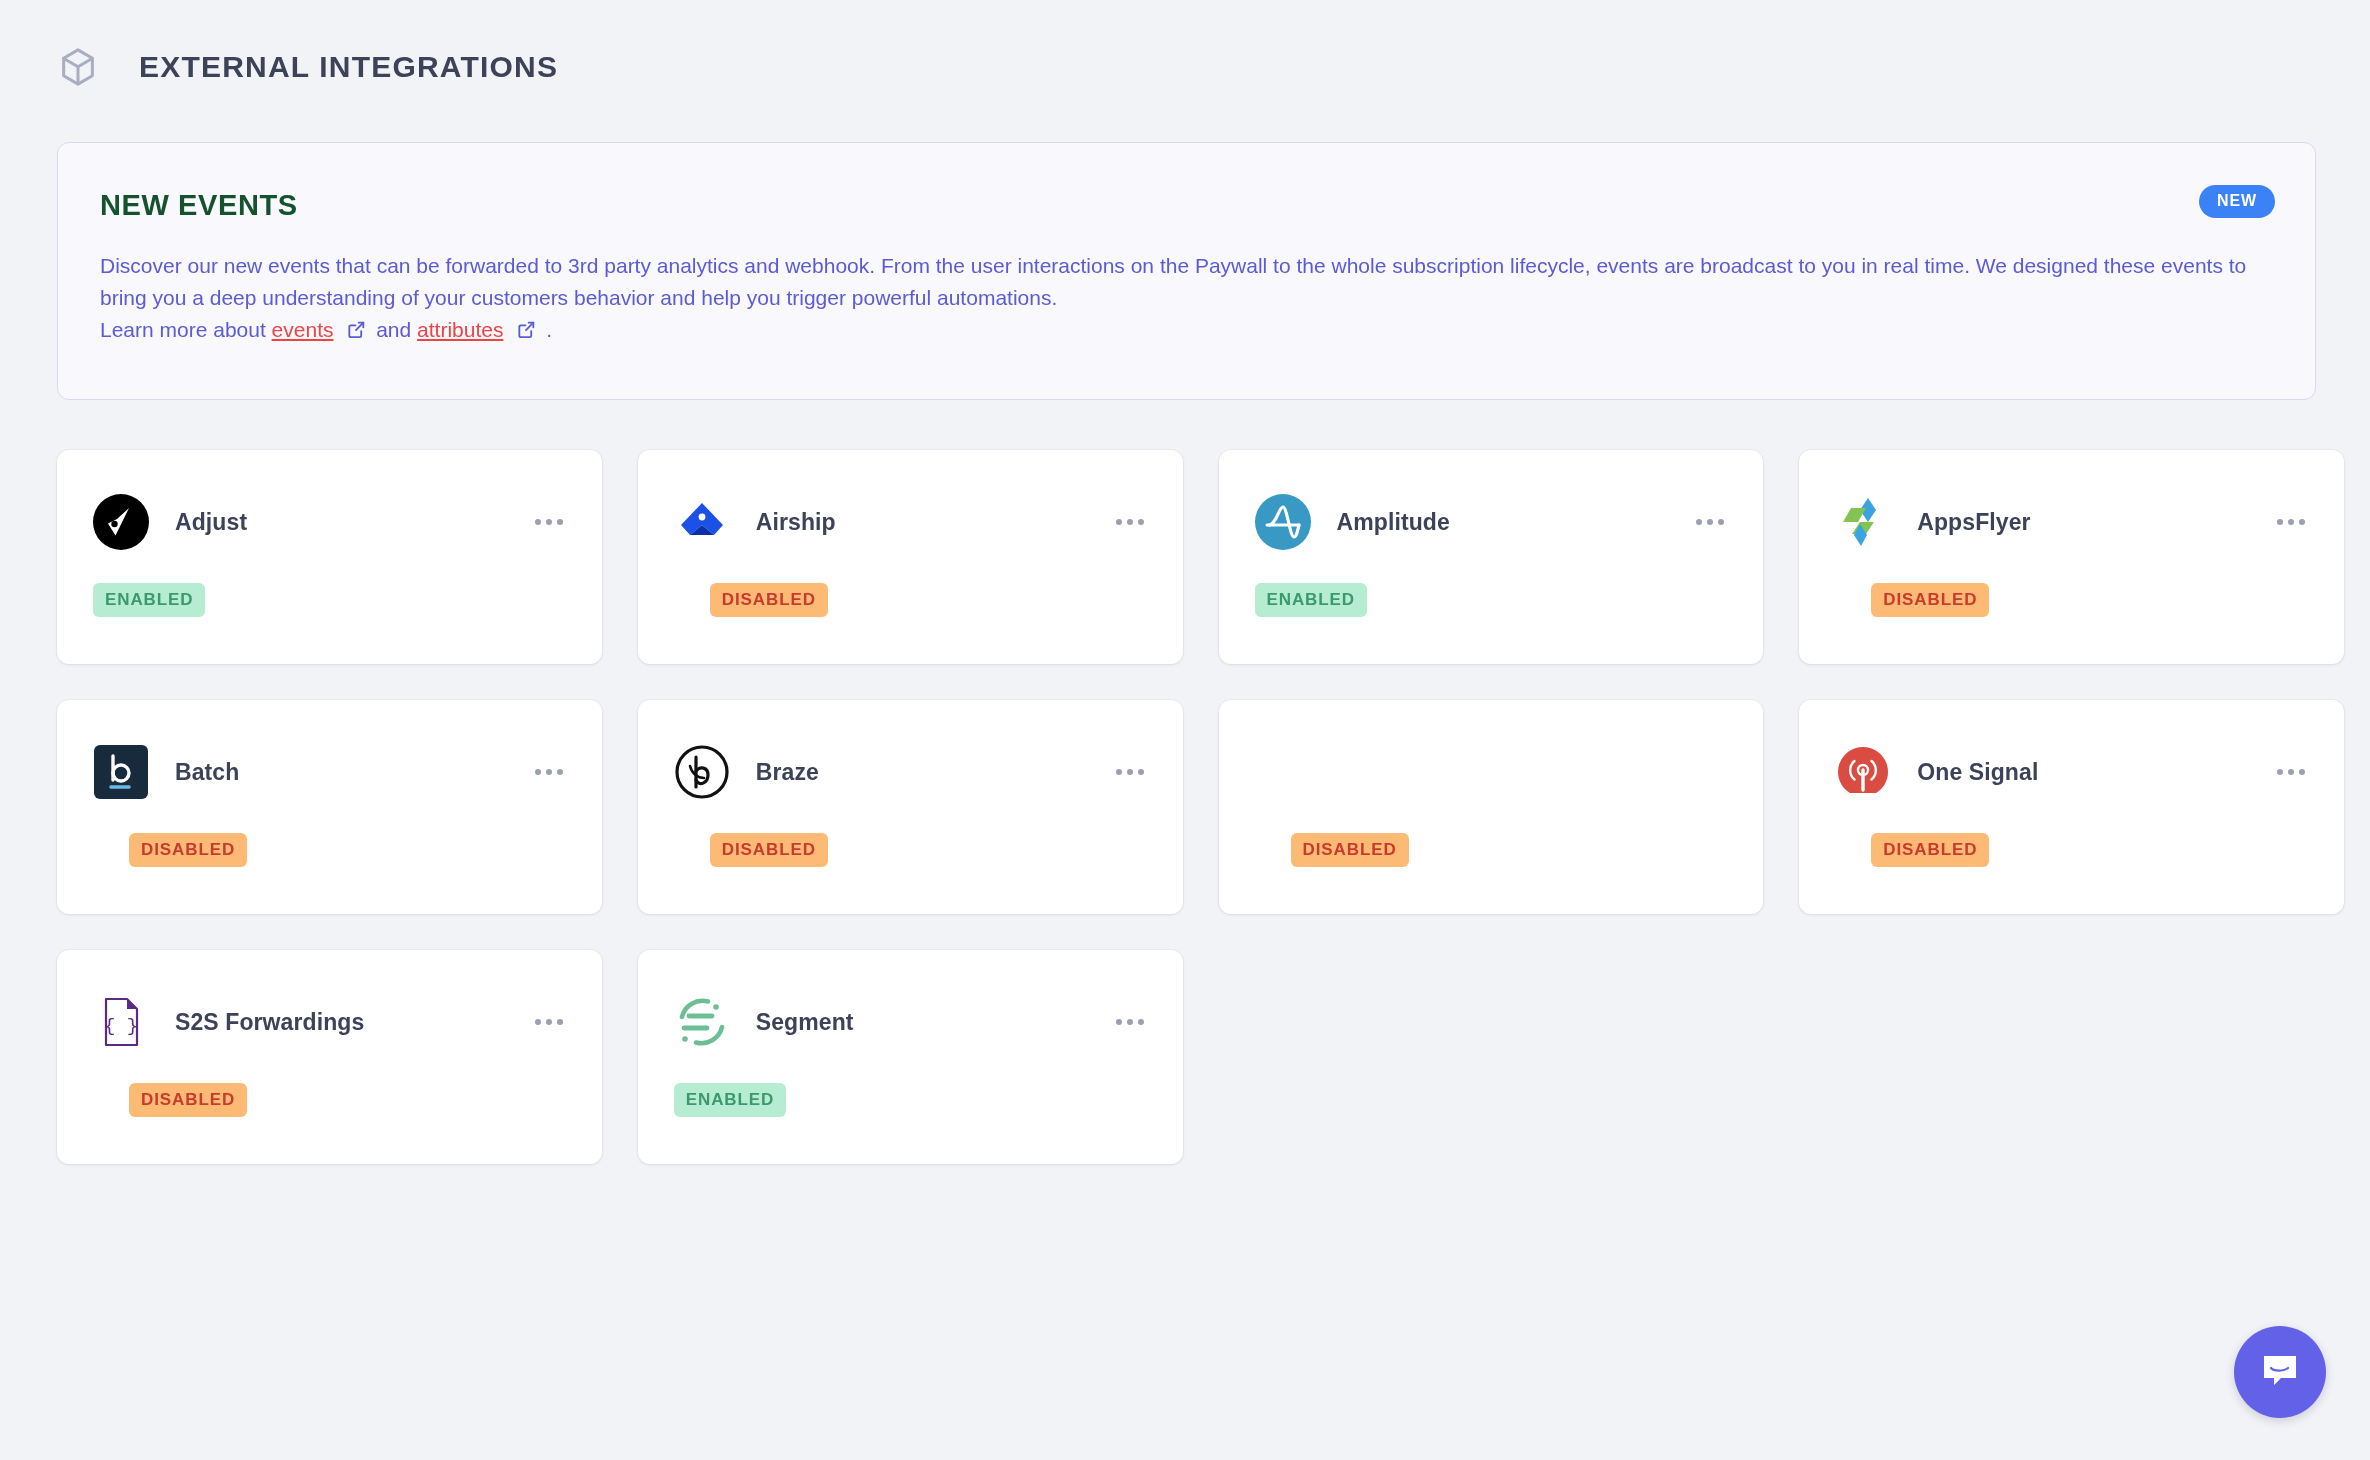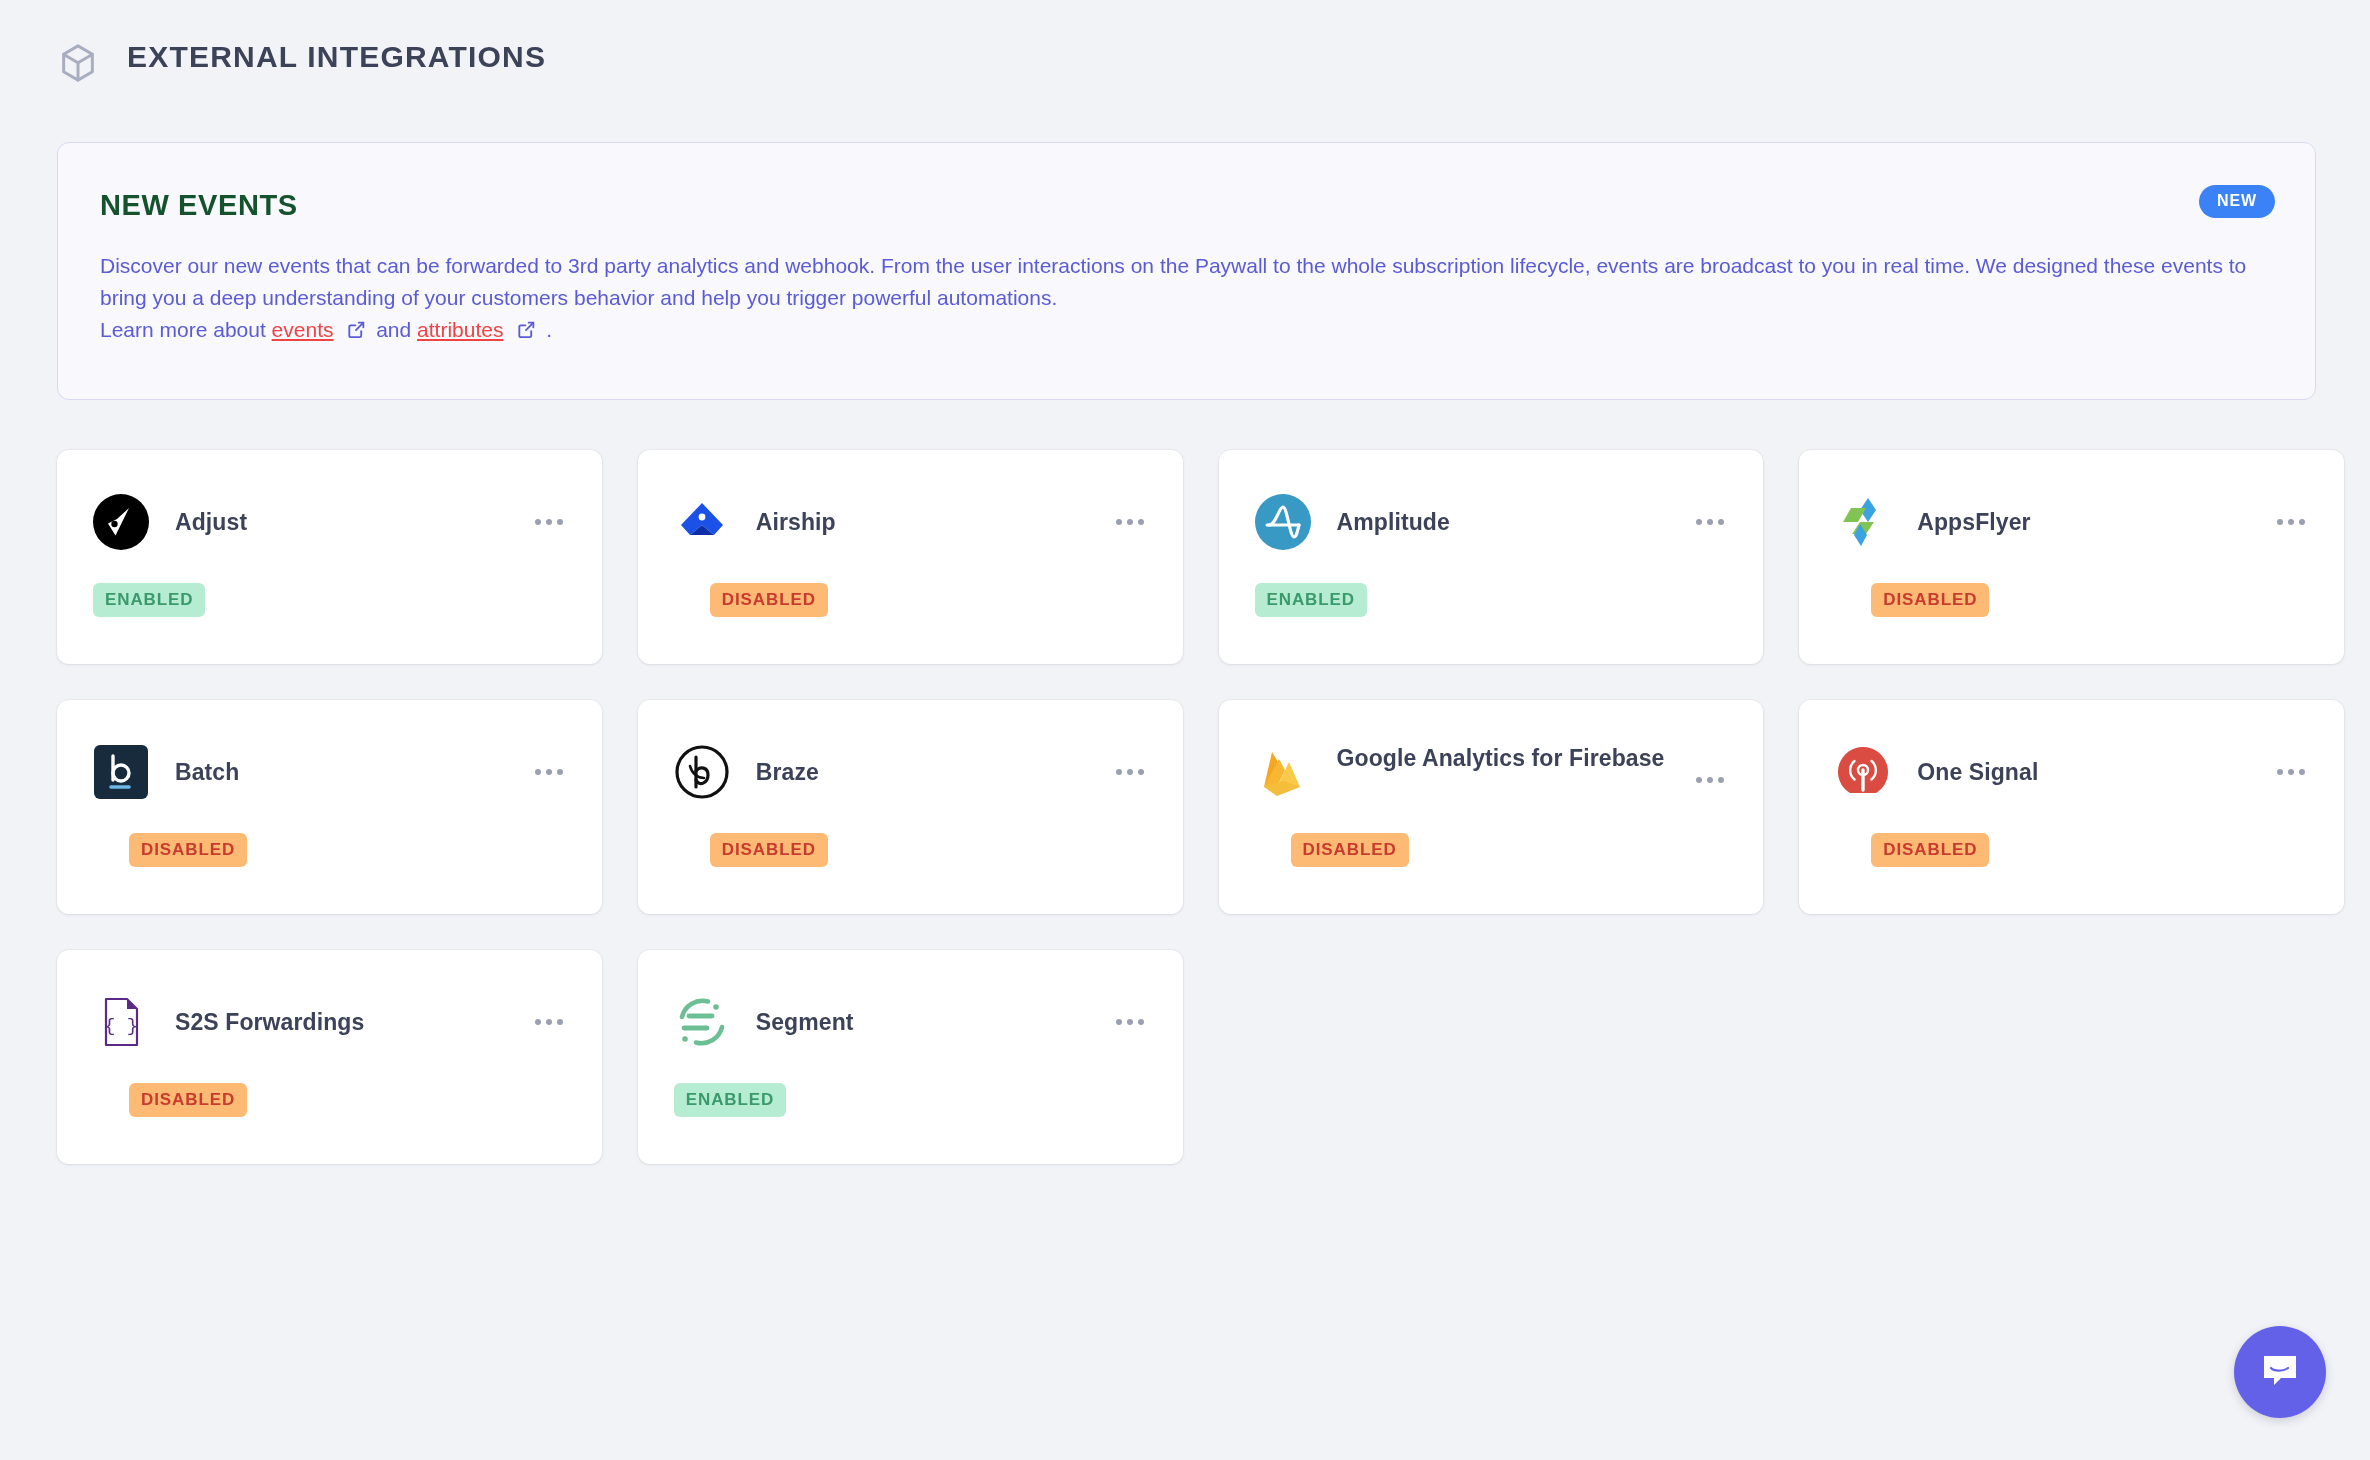--- a/index.html
+++ b/index.html
@@ -12,22 +12,22 @@
     background: #f2f3f7;
     font-family: "Liberation Sans", sans-serif;
     overflow: hidden;
     position: relative;
     -webkit-font-smoothing: antialiased;
   }
 
   
   .page-header {
     display: flex;
-    align-items: flex-start;
-    gap: 28px;
+    align-items: center;
+    gap: 40px;
     padding: 42px 0 0 57px;
     height: 50px;
   }
   .cube-icon { width: 42px; height: 42px; display: block; flex: none; }
   .page-title {
     font-size: 30px;
     font-weight: bold;
     letter-spacing: 1.2px;
     color: #3c4257;
     line-height: 1;
@@ -325,36 +325,20 @@
       <span class="dots">
           <i></i>
           <i></i>
           <i></i>
         </span>
     </div>
     <span class="status disabled">DISABLED</span>
   </div>
 
   <div class="card">
-    <div class="card-head two-line">
-      <span>
-        <svg class="logo" viewBox="0 0 56 56">
-          <path d="M9 41 17 6l8 13-6 11z" fill="#f5a623"></path>
-          <path d="M9 41 24 13l6 11-8 17z" fill="#f7b733"></path>
-          <path d="M22 41 34 16l11 25z" fill="#f9ca4a"></path>
-          <path d="M9 41l13 9 23-9-16-6z" fill="#f5bd3c"></path>
-        </svg>
-      </span>
-      <span class="card-name">Google Analytics for Firebase</span>
-      <span class="dots">
-          <i></i>
-          <i></i>
-          <i></i>
-        </span>
-    </div>
     <span class="status disabled">DISABLED</span>
   </div>
 
   <div class="card">
     <div class="card-head">
       <span>
         <svg class="logo" viewBox="0 0 56 56">
           <path d="M28 3c13.8 0 25 11.2 25 25 0 9-5 17-12 21H15C8 45 3 37 3 28 3 14.2 14.2 3 28 3z" fill="#da4c42"></path>
           <circle cx="28" cy="26" r="5" fill="none" stroke="#ffffff" stroke-width="2.4"></circle>
           <path d="M19.5 35.5A12 12 0 0 1 19.5 17" fill="none" stroke="#ffffff" stroke-width="2.4" stroke-linecap="round"></path>

